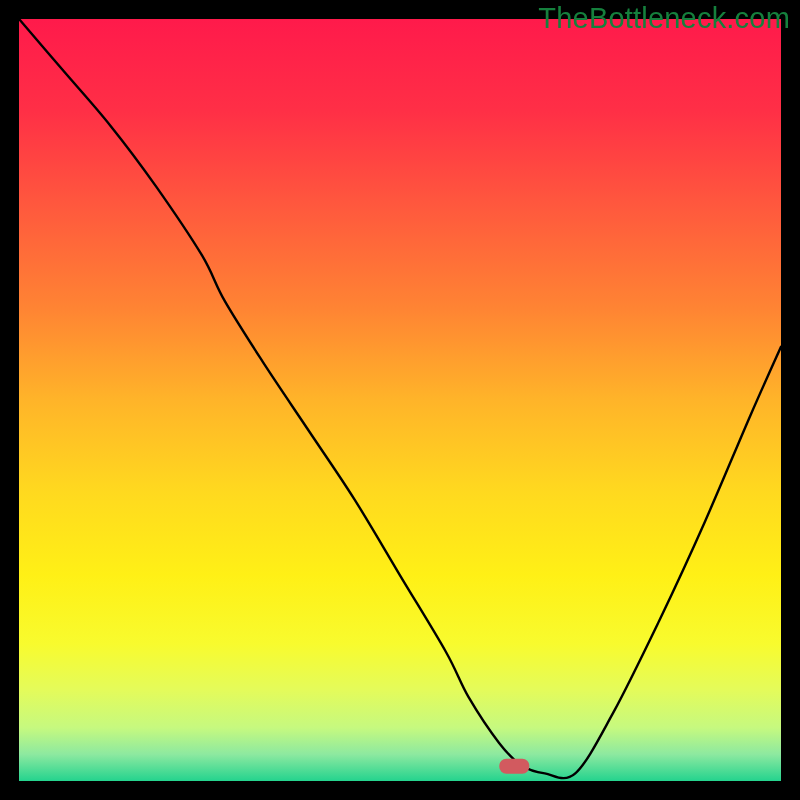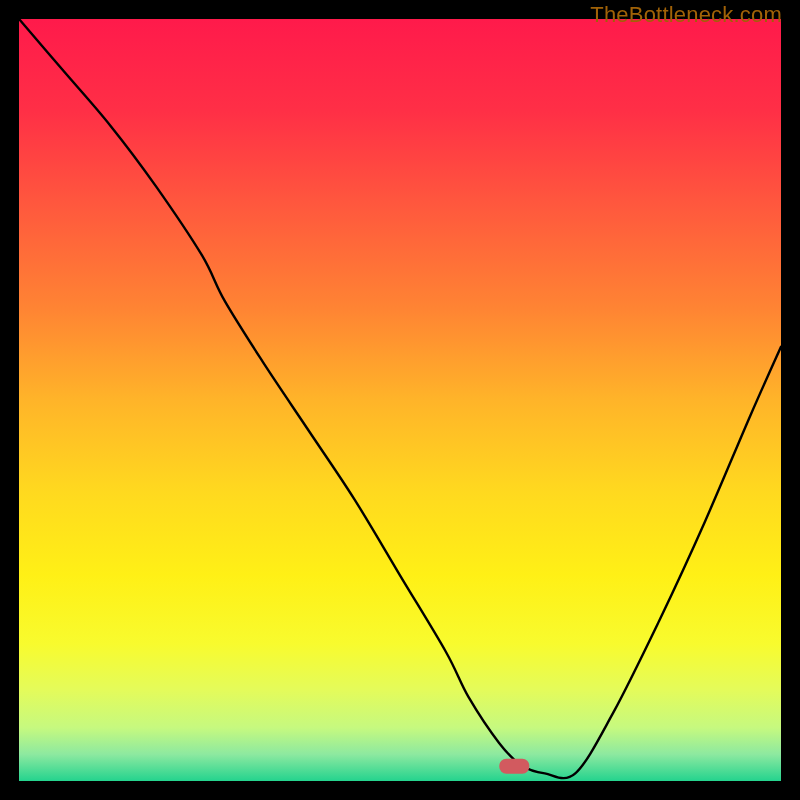--- a/index.html
+++ b/index.html
@@ -21,23 +21,23 @@
     position: absolute;
     left: 19px;
     top: 19px;
     width: 762px;
     height: 762px;
     overflow: hidden;
   }
   .watermark {
     position: absolute;
     top: 2px;
-    right: 18px;
-    color: #a16207;
-    font-size: 22px;
+    right: 10px;
+    color: #15803d;
+    font-size: 29px;
     font-weight: 500;
     letter-spacing: 0.2px;
     z-index: 5;
     user-select: none;
   }
   svg {
     display: block;
   }
 </style>
 </head>

